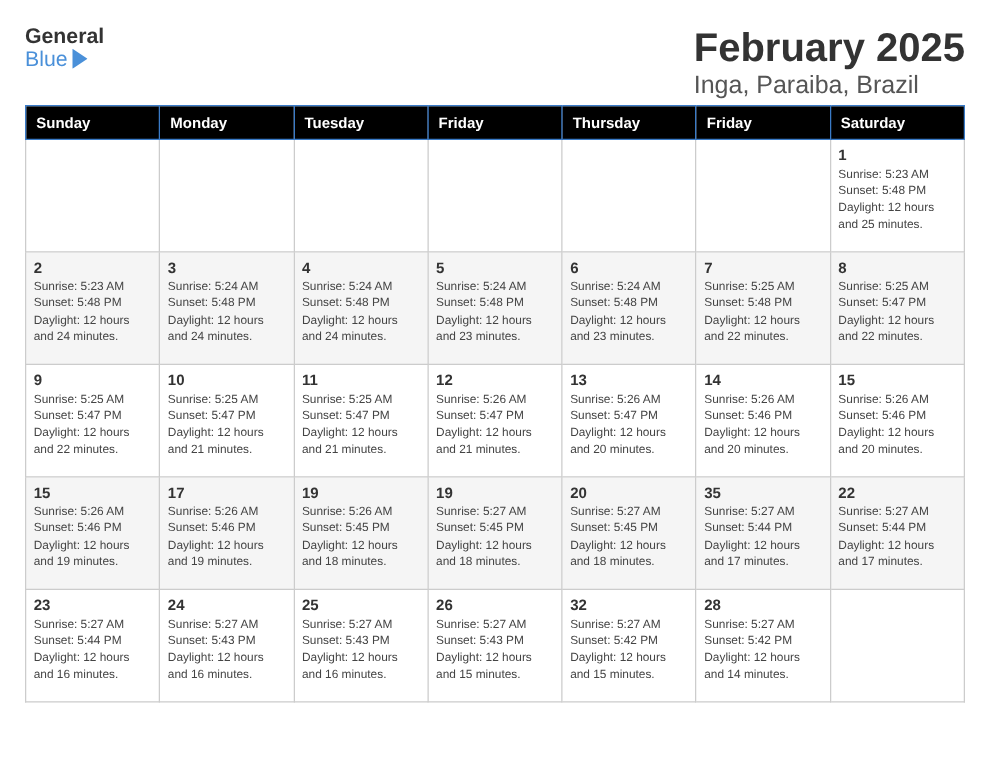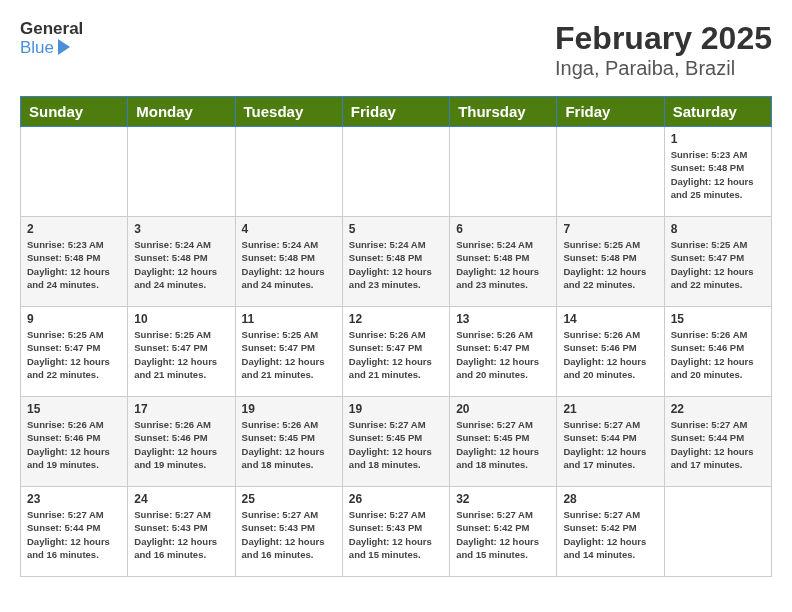--- a/index.html
+++ b/index.html
@@ -7,21 +7,21 @@
       font-family: Arial, sans-serif;
       background: #fff;
       width: 792px;
       min-height: 612px;
       padding: 20px;
     }
     .header {
       display: flex;
       justify-content: space-between;
       align-items: flex-start;
-      margin-bottom: 16px;
+      margin-bottom: 4px;
     }
     .logo {
       display: flex;
       align-items: center;
     }
     .title-block {
       text-align: left;
     }
     .title-block h1 {
       font-size: 32px;
@@ -32,23 +32,23 @@
       font-size: 20px;
       color: #555;
       font-weight: normal;
     }
     .calendar {
       width: 100%;
       border-collapse: collapse;
       border: 1px solid #ccc;
     }
     .calendar th {
-      background: #4d7c0f;
+      background: #000000;
       color: #fff;
-      font-size: 15px;
+      font-size: 12px;
       font-weight: bold;
       padding: 6px 8px;
       text-align: left;
       border: 1px solid #3a7bc8;
     }
     .calendar td {
       vertical-align: top;
       border: 1px solid #ccc;
       padding: 5px 6px;
       width: calc(100% / 7);
@@ -63,21 +63,20 @@
       font-size: 12px;
       font-weight: bold;
       color: #333;
       display: block;
       margin-bottom: 2px;
     }
     .day-info {
       font-size: 9.5px;
       color: #444;
       line-height: 1.4;
-      font-weight: bold;
     }
     .empty-cell {
       background: #fff !important;
     }
   </style>
 </head>
 <body>
 
 <div class="header">
   <div class="logo">
@@ -237,21 +236,21 @@
 Sunset: 5:45 PM
 Daylight: 12 hours and 18 minutes.</div>
         </td>
         <td>
           <span class="day-num">20</span>
           <div class="day-info" style="white-space: pre-line;">Sunrise: 5:27 AM
 Sunset: 5:45 PM
 Daylight: 12 hours and 18 minutes.</div>
         </td>
         <td>
-          <span class="day-num">21</span>
+          <span class="day-num">35</span>
           <div class="day-info" style="white-space: pre-line;">Sunrise: 5:27 AM
 Sunset: 5:44 PM
 Daylight: 12 hours and 17 minutes.</div>
         </td>
         <td>
           <span class="day-num">22</span>
           <div class="day-info" style="white-space: pre-line;">Sunrise: 5:27 AM
 Sunset: 5:44 PM
 Daylight: 12 hours and 17 minutes.</div>
         </td>

